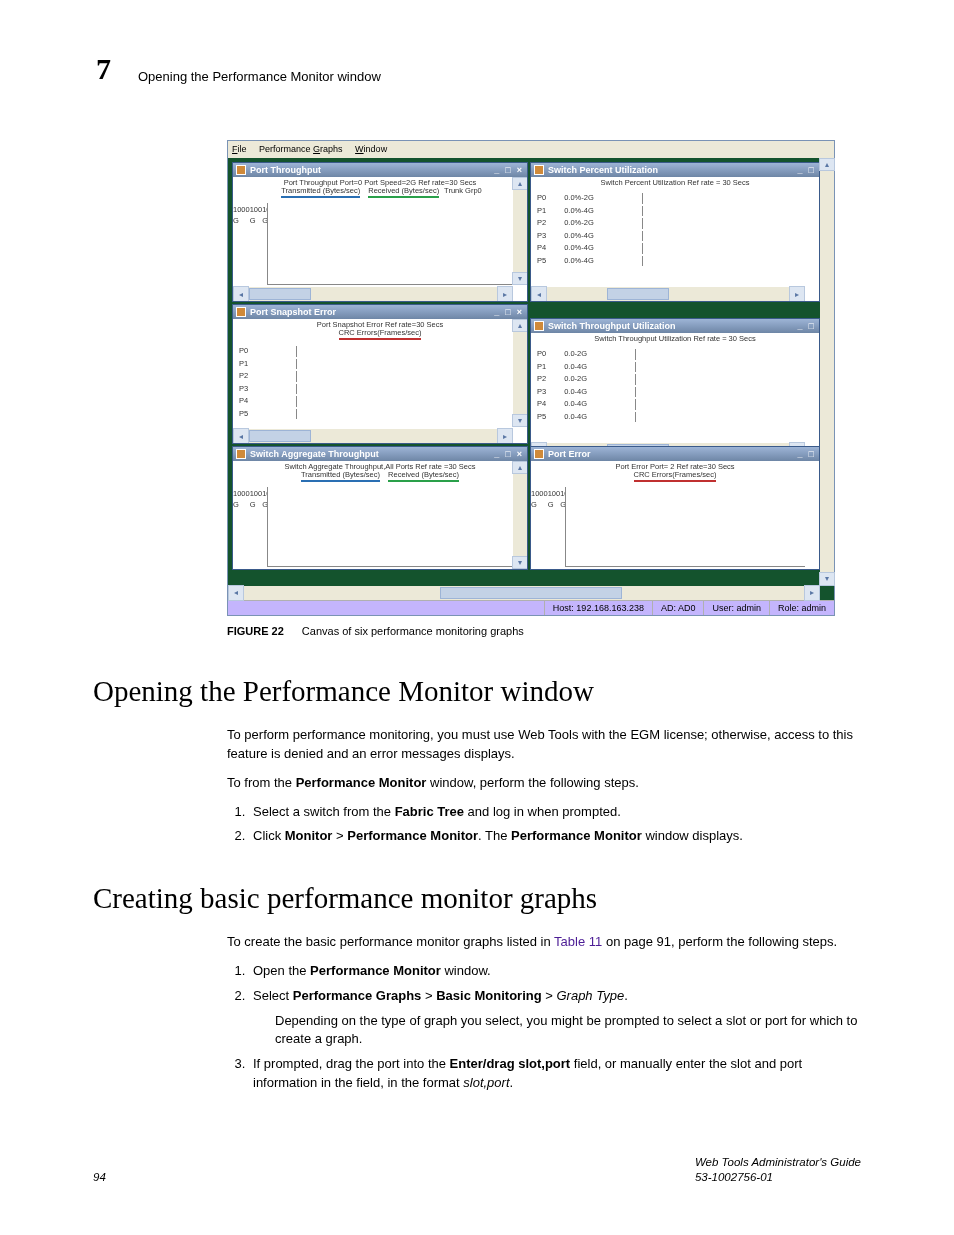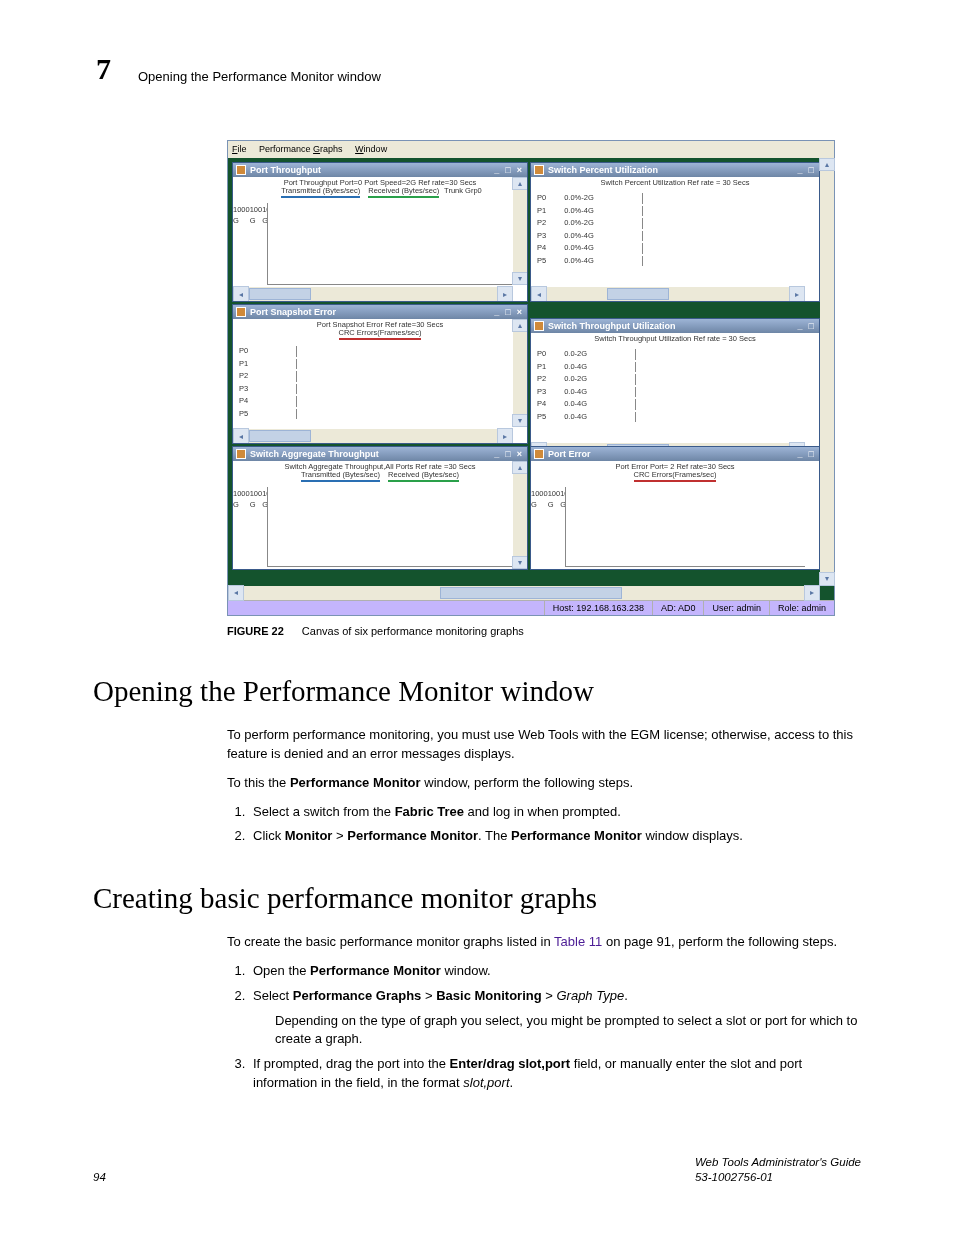--- a/index.html
+++ b/index.html
@@ -344,21 +344,21 @@
     </div>
   </div>
   <div class="fig-cap">
     <b>FIGURE 22</b><span>Canvas of six performance monitoring graphs</span>
   </div>
 </div>
 
 <h1 class="h1a">Opening the Performance Monitor window</h1>
 <div class="body-a">
   <p>To perform performance monitoring, you must use Web Tools with the EGM license; otherwise, access to this feature is denied and an error messages displays.</p>
-  <p><span>To this the </span><b>Performance Monitor</b><span> window, perform the following steps.</span></p>
+  <p><span>To from the </span><b>Performance Monitor</b><span> window, perform the following steps.</span></p>
   <ol>
     <li><span>Select a switch from the </span><b>Fabric Tree</b><span> and log in when prompted.</span></li>
     <li><span>Click </span><b>Monitor</b><span> &gt; </span><b>Performance Monitor</b><span>. The </span><b>Performance Monitor</b><span> window displays.</span></li>
   </ol>
 </div>
 
 <h1 class="h1b">Creating basic performance monitor graphs</h1>
 <div class="body-b">
   <p><span>To create the basic performance monitor graphs listed in </span><a class="link">Table 11</a><span> on page 91, perform the following steps.</span></p>
   <ol>

